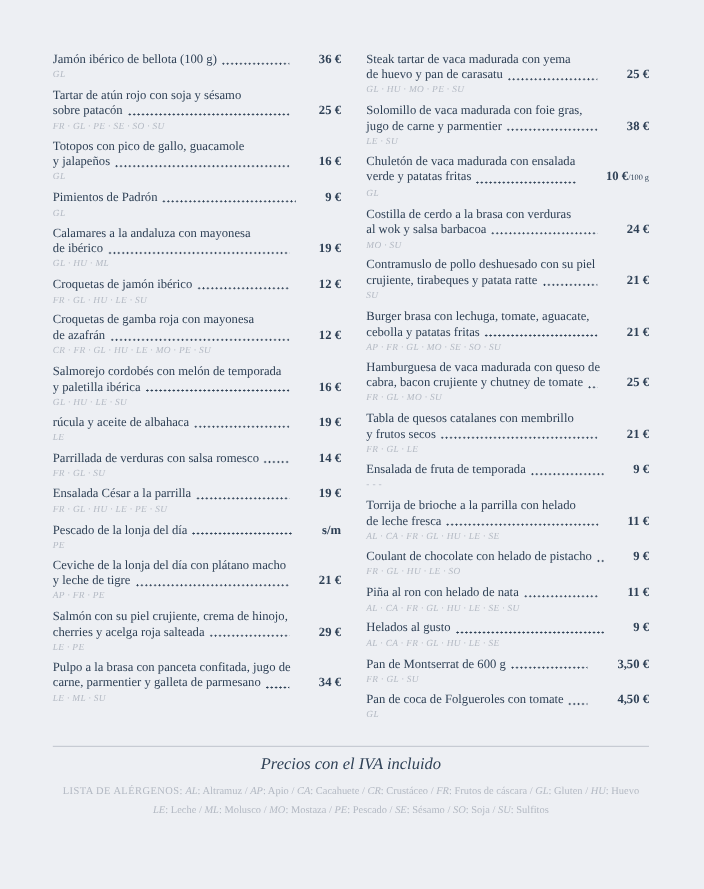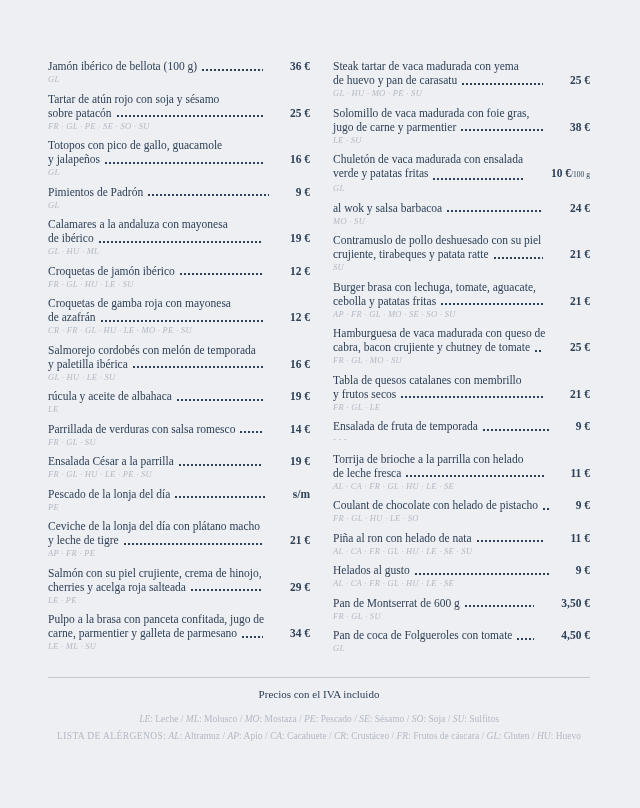--- a/index.html
+++ b/index.html
@@ -3,21 +3,21 @@
 <meta charset="utf-8">
 <style>
   html, body { margin: 0; padding: 0; }
   body {
     width: 640px; height: 808px;
     background: #edeff3;
     font-family: "Liberation Serif", "DejaVu Serif", serif;
     color: #2f4156;
     overflow: hidden;
   }
-  .sheet { padding: 59px 50px 0 48px; }
+  .sheet { padding: 47px 50px 0 48px; }
   .cols { display: flex; gap: 23px; }
   .col { min-width: 0; }
   .col-left { width: 262px; flex: 0 0 262px; }
   .col-right { flex: 1; }
   .item { margin-bottom: 6px; }
   .name { font-size: 11.5px; line-height: 14px; }
   .lastline { display: flex; align-items: baseline; }
   .nm { white-space: nowrap; flex-shrink: 0; }
   .leader {
     flex: 1;
@@ -41,21 +41,22 @@
     letter-spacing: 0.3px;
   }
   .divider {
     border: 0;
     border-top: 1px solid #c3c7d0;
     margin: 16px 0 0 0;
   }
   .iva {
     margin-top: 10px;
     text-align: center;
-    font-size: 11px;
+    font-style: italic;
+    font-size: 15px;
     line-height: 12px;
     color: #2f4156;
   }
   .legend {
     margin-top: 11px;
     text-align: center;
     color: #b3b9c3;
     font-size: 9.5px;
     line-height: 17.5px;
   }
@@ -243,20 +244,21 @@
     <div class="name lastline">
       <span class="nm">verde y patatas fritas</span>
       <span class="leader"></span>
       <span class="price">10 €</span>
             <span class="price-suffix">/100 g</span>
     </div>
     <div class="allergens">GL</div>
   </div>
 
   <div class="item">
+    <div class="name pre">Costilla de cerdo a la brasa con verduras</div>
     <div class="name lastline">
       <span class="nm">al wok y salsa barbacoa</span>
       <span class="leader"></span>
       <span class="price">24 €</span>
     </div>
     <div class="allergens">MO · SU</div>
   </div>
 
   <div class="item">
     <div class="name pre">Contramuslo de pollo deshuesado con su piel</div>
@@ -368,16 +370,16 @@
     <div class="allergens">GL</div>
   </div>
 </div>
   </div>
 
   <hr class="divider">
 
   <div class="iva">Precios con el IVA incluido</div>
 
   <div class="legend">
+    <div class="legend-line"><span class="legend-label">LISTA DE ALÉRGENOS:</span> <span class="legend-items" id="legend1"><i>AL</i>: Altramuz / <i>AP</i>: Apio / <i>CA</i>: Cacahuete / <i>CR</i>: Crustáceo / <i>FR</i>: Frutos de cáscara / <i>GL</i>: Gluten / <i>HU</i>: Huevo</span></div>
     <div class="legend-line"><span class="legend-items" id="legend2"><i>LE</i>: Leche / <i>ML</i>: Molusco / <i>MO</i>: Mostaza / <i>PE</i>: Pescado / <i>SE</i>: Sésamo / <i>SO</i>: Soja / <i>SU</i>: Sulfitos</span></div>
-    <div class="legend-line"><span class="legend-label">LISTA DE ALÉRGENOS:</span> <span class="legend-items" id="legend1"><i>AL</i>: Altramuz / <i>AP</i>: Apio / <i>CA</i>: Cacahuete / <i>CR</i>: Crustáceo / <i>FR</i>: Frutos de cáscara / <i>GL</i>: Gluten / <i>HU</i>: Huevo</span></div>
   </div>
 </div>
 
 </body></html>

